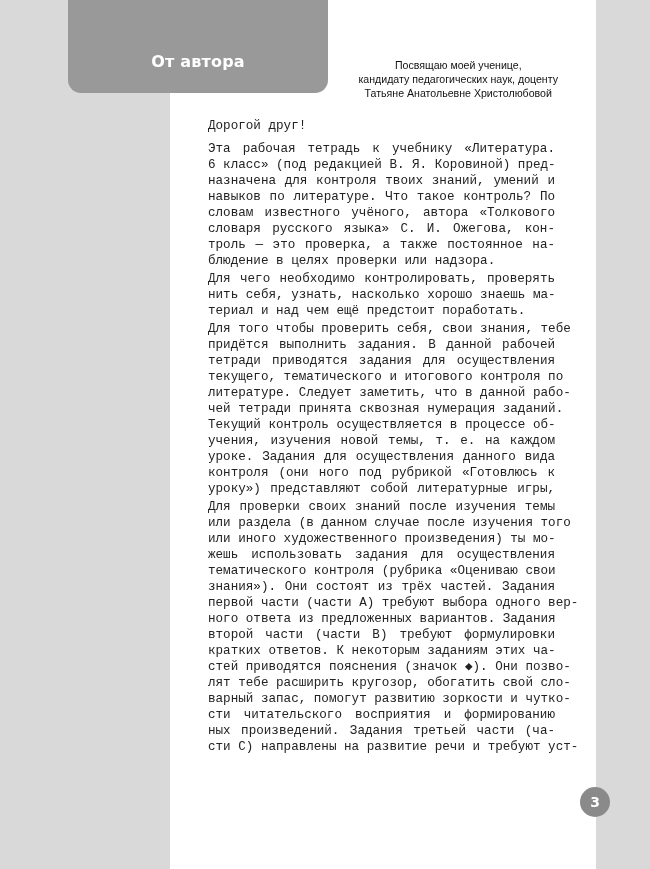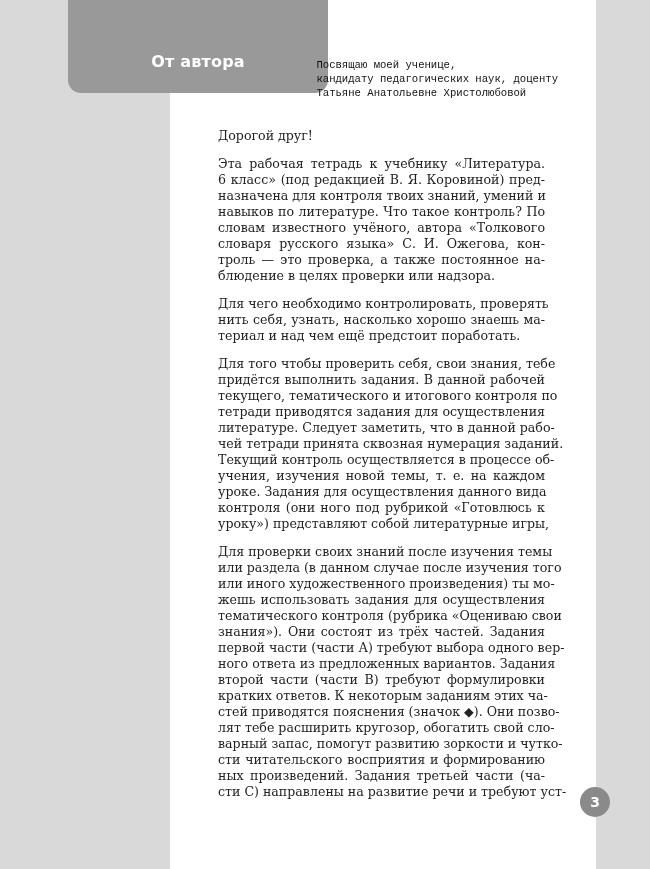--- a/index.html
+++ b/index.html
@@ -14,30 +14,30 @@
   .header-box {
     position: absolute; left: 68px; top: -12px; width: 260px; height: 105px;
     background: #999999; border-radius: 13px;
   }
   .header-title {
     position: absolute; left: 0; width: 260px; top: 64px; text-align: center;
     color: #ffffff; font-family: "DejaVu Sans", sans-serif; font-size: 16px;
     font-weight: bold; letter-spacing: 0.2px;
   }
   .dedication {
-    position: absolute; right: 92px; top: 58px; text-align: left;
-    font-family: Liberation Mono, monospace; font-size: 10.6px; line-height: 14px;
+    position: absolute; right: 92px; top: 58px; text-align: center;
+    font-family: Liberation Sans, sans-serif; font-size: 10.6px; line-height: 14px;
     color: #111;
   }
   .body-text {
     position: absolute; left: 206px; top: 116px; width: 351px;
     font-family: "DejaVu Serif", serif; font-size: 12.6px; line-height: 16px;
     color: #222;
   }
-  .body-text p { margin: 12px; text-align: justify; text-align-last: left; }
+  .body-text p { margin: 2px; text-align: justify; text-align-last: left; font-family: Liberation Mono, monospace; }
   .line { display: block; text-align: justify; text-align-last: justify; white-space: nowrap; height: 16px; }
   .line.last { text-align-last: left; }
   .greeting { margin-bottom: 7px !important; }
   .page-number {
     position: absolute; left: 580px; top: 787px; width: 30px; height: 30px;
     border-radius: 50%; background: #8a8a8a; color: #fff;
     font-family: "DejaVu Sans", sans-serif; font-weight: bold; font-size: 14px;
     text-align: center; line-height: 30px;
   }
 </style>
@@ -69,22 +69,22 @@
       <span class="line last">блюдение в целях проверки или надзора.</span>
     </p>
   <p id="para1">
       <span class="line">Для чего необходимо контролировать, проверять</span>
       <span class="line">нить себя, узнать, насколько хорошо знаешь ма-</span>
       <span class="line last">териал и над чем ещё предстоит поработать.</span>
     </p>
   <p id="para2">
       <span class="line">Для того чтобы проверить себя, свои знания, тебе</span>
       <span class="line">придётся выполнить задания. В данной рабочей</span>
+      <span class="line">тетради приводятся задания для осуществления</span>
       <span class="line">текущего, тематического и итогового контроля по</span>
-      <span class="line">тетради приводятся задания для осуществления</span>
       <span class="line">литературе. Следует заметить, что в данной рабо-</span>
       <span class="line">чей тетради принята сквозная нумерация заданий.</span>
       <span class="line">Текущий контроль осуществляется в процессе об-</span>
       <span class="line">учения, изучения новой темы, т. е. на каждом</span>
       <span class="line">уроке. Задания для осуществления данного вида</span>
       <span class="line">контроля (они ного под рубрикой «Готовлюсь к</span>
       <span class="line">уроку») представляют собой литературные игры,</span>
     </p>
   <p id="para3">
       <span class="line">Для проверки своих знаний после изучения темы</span>

